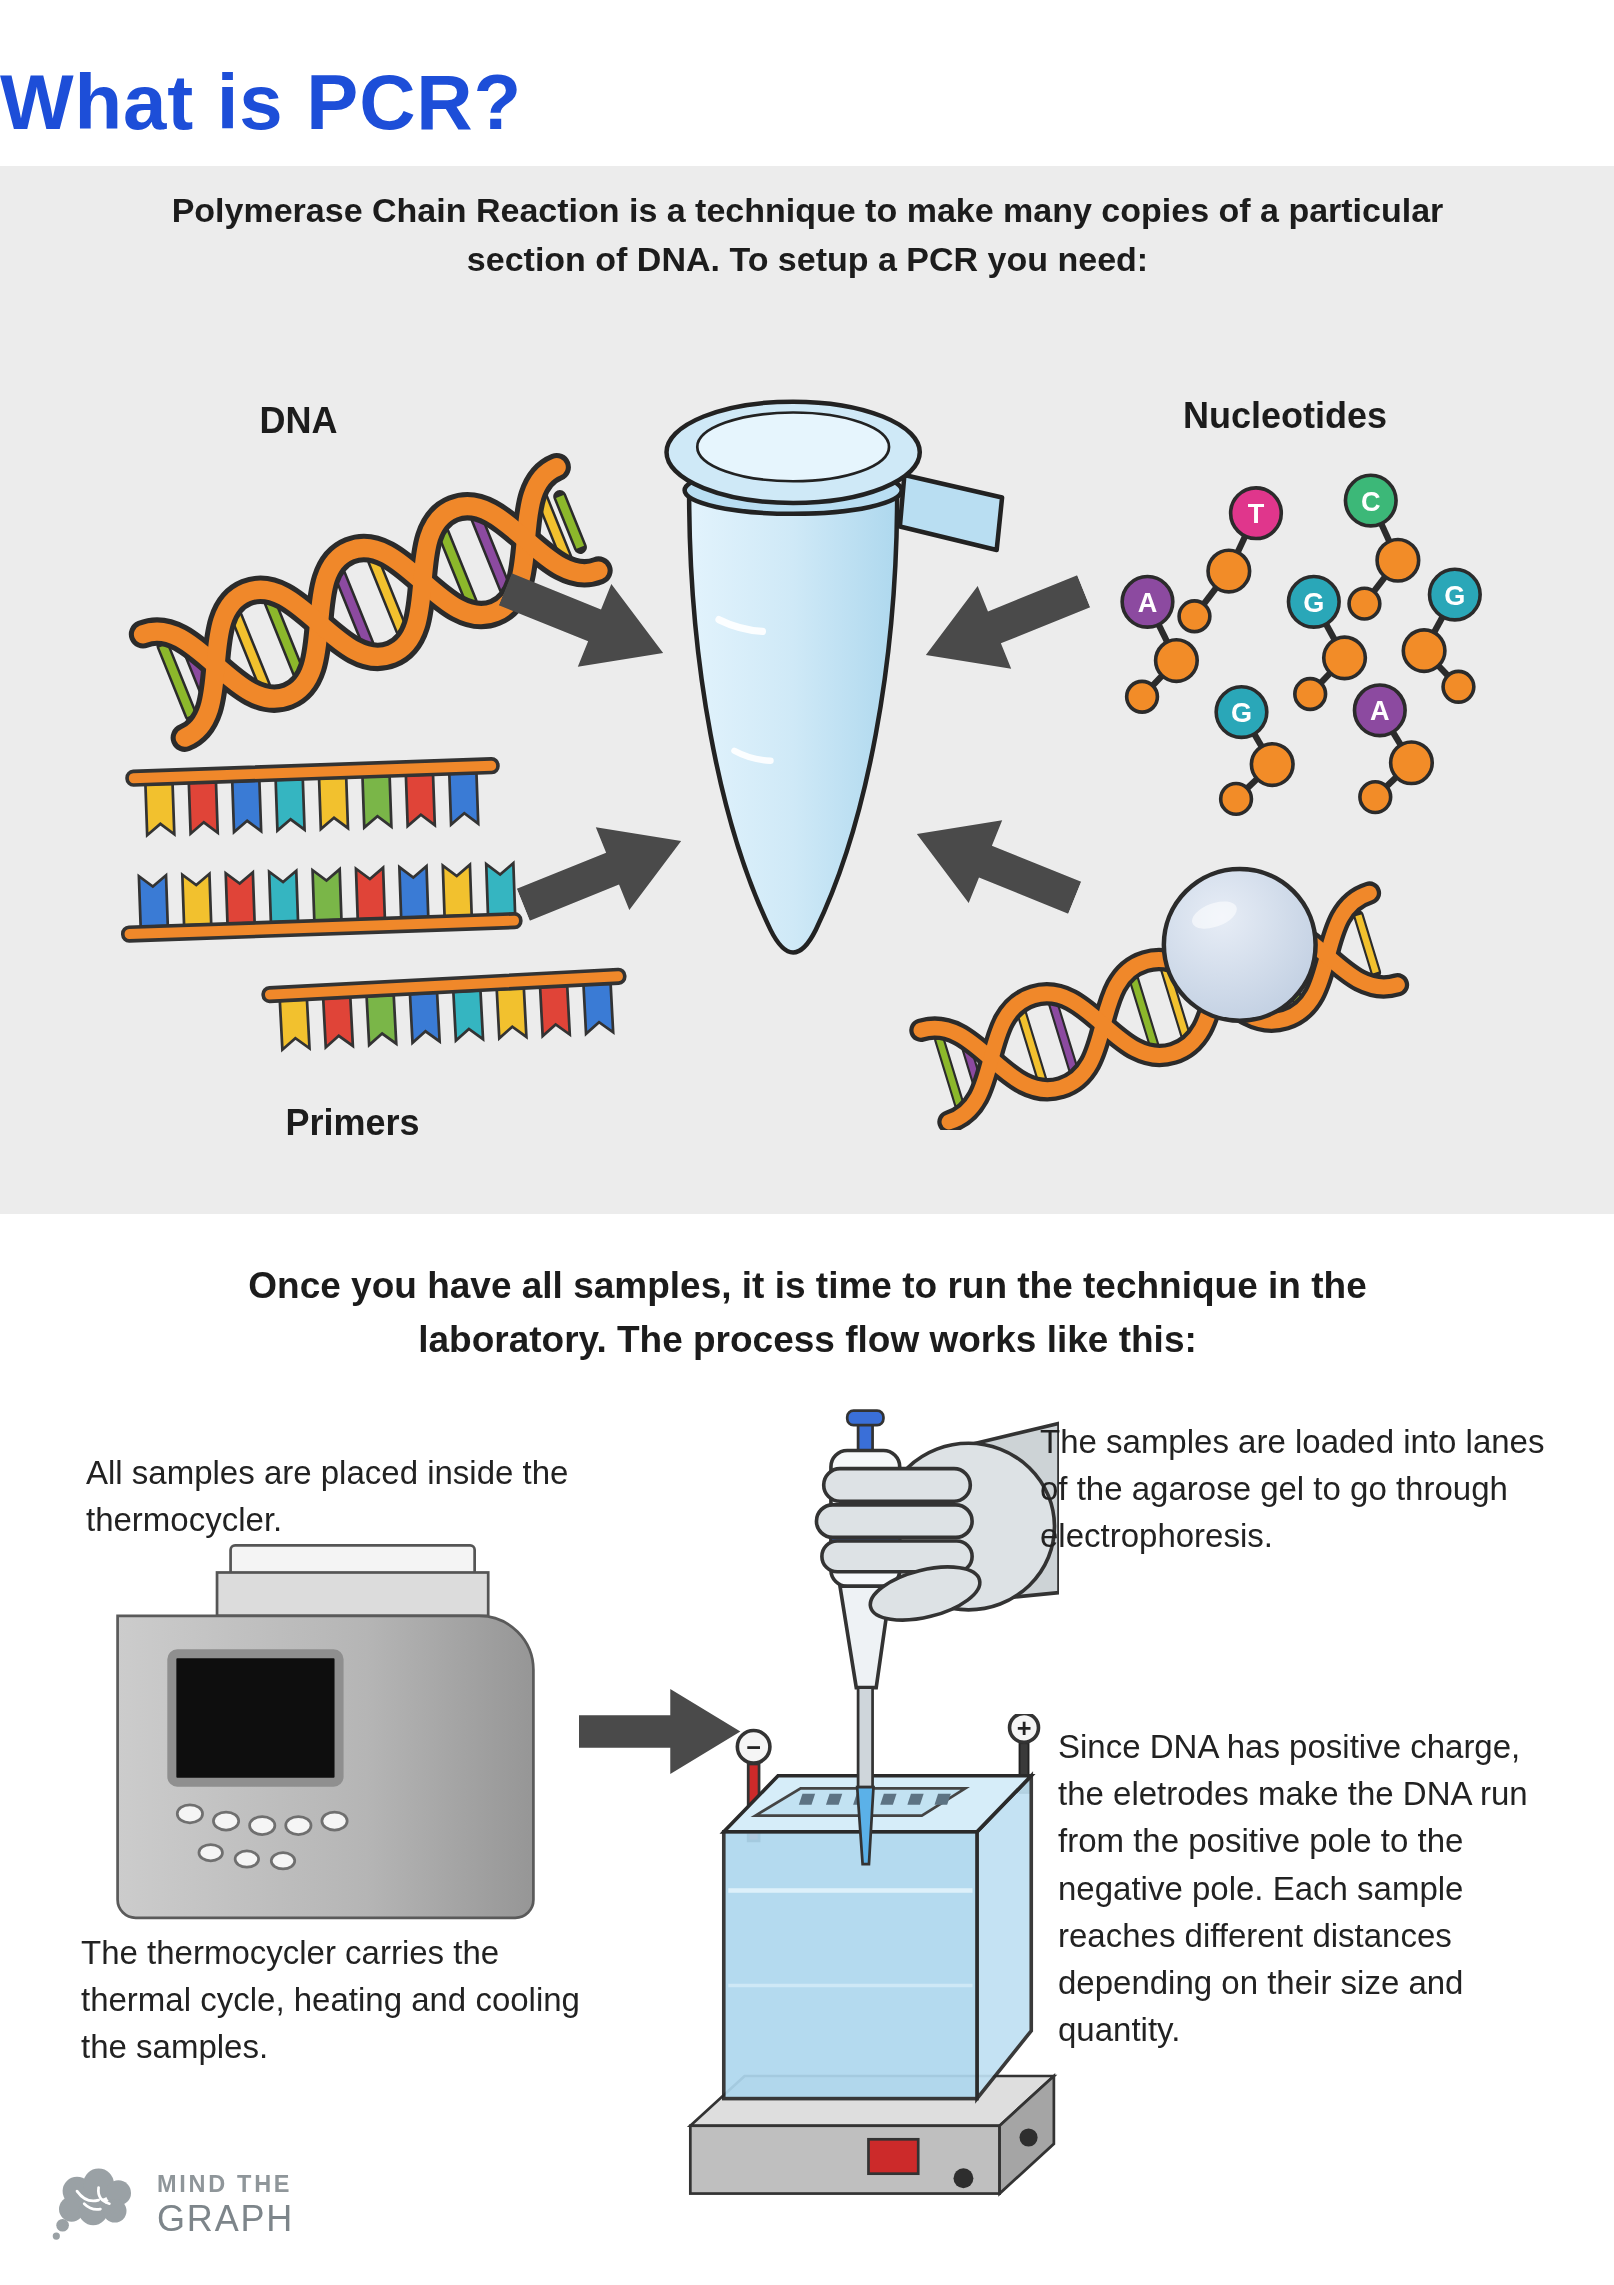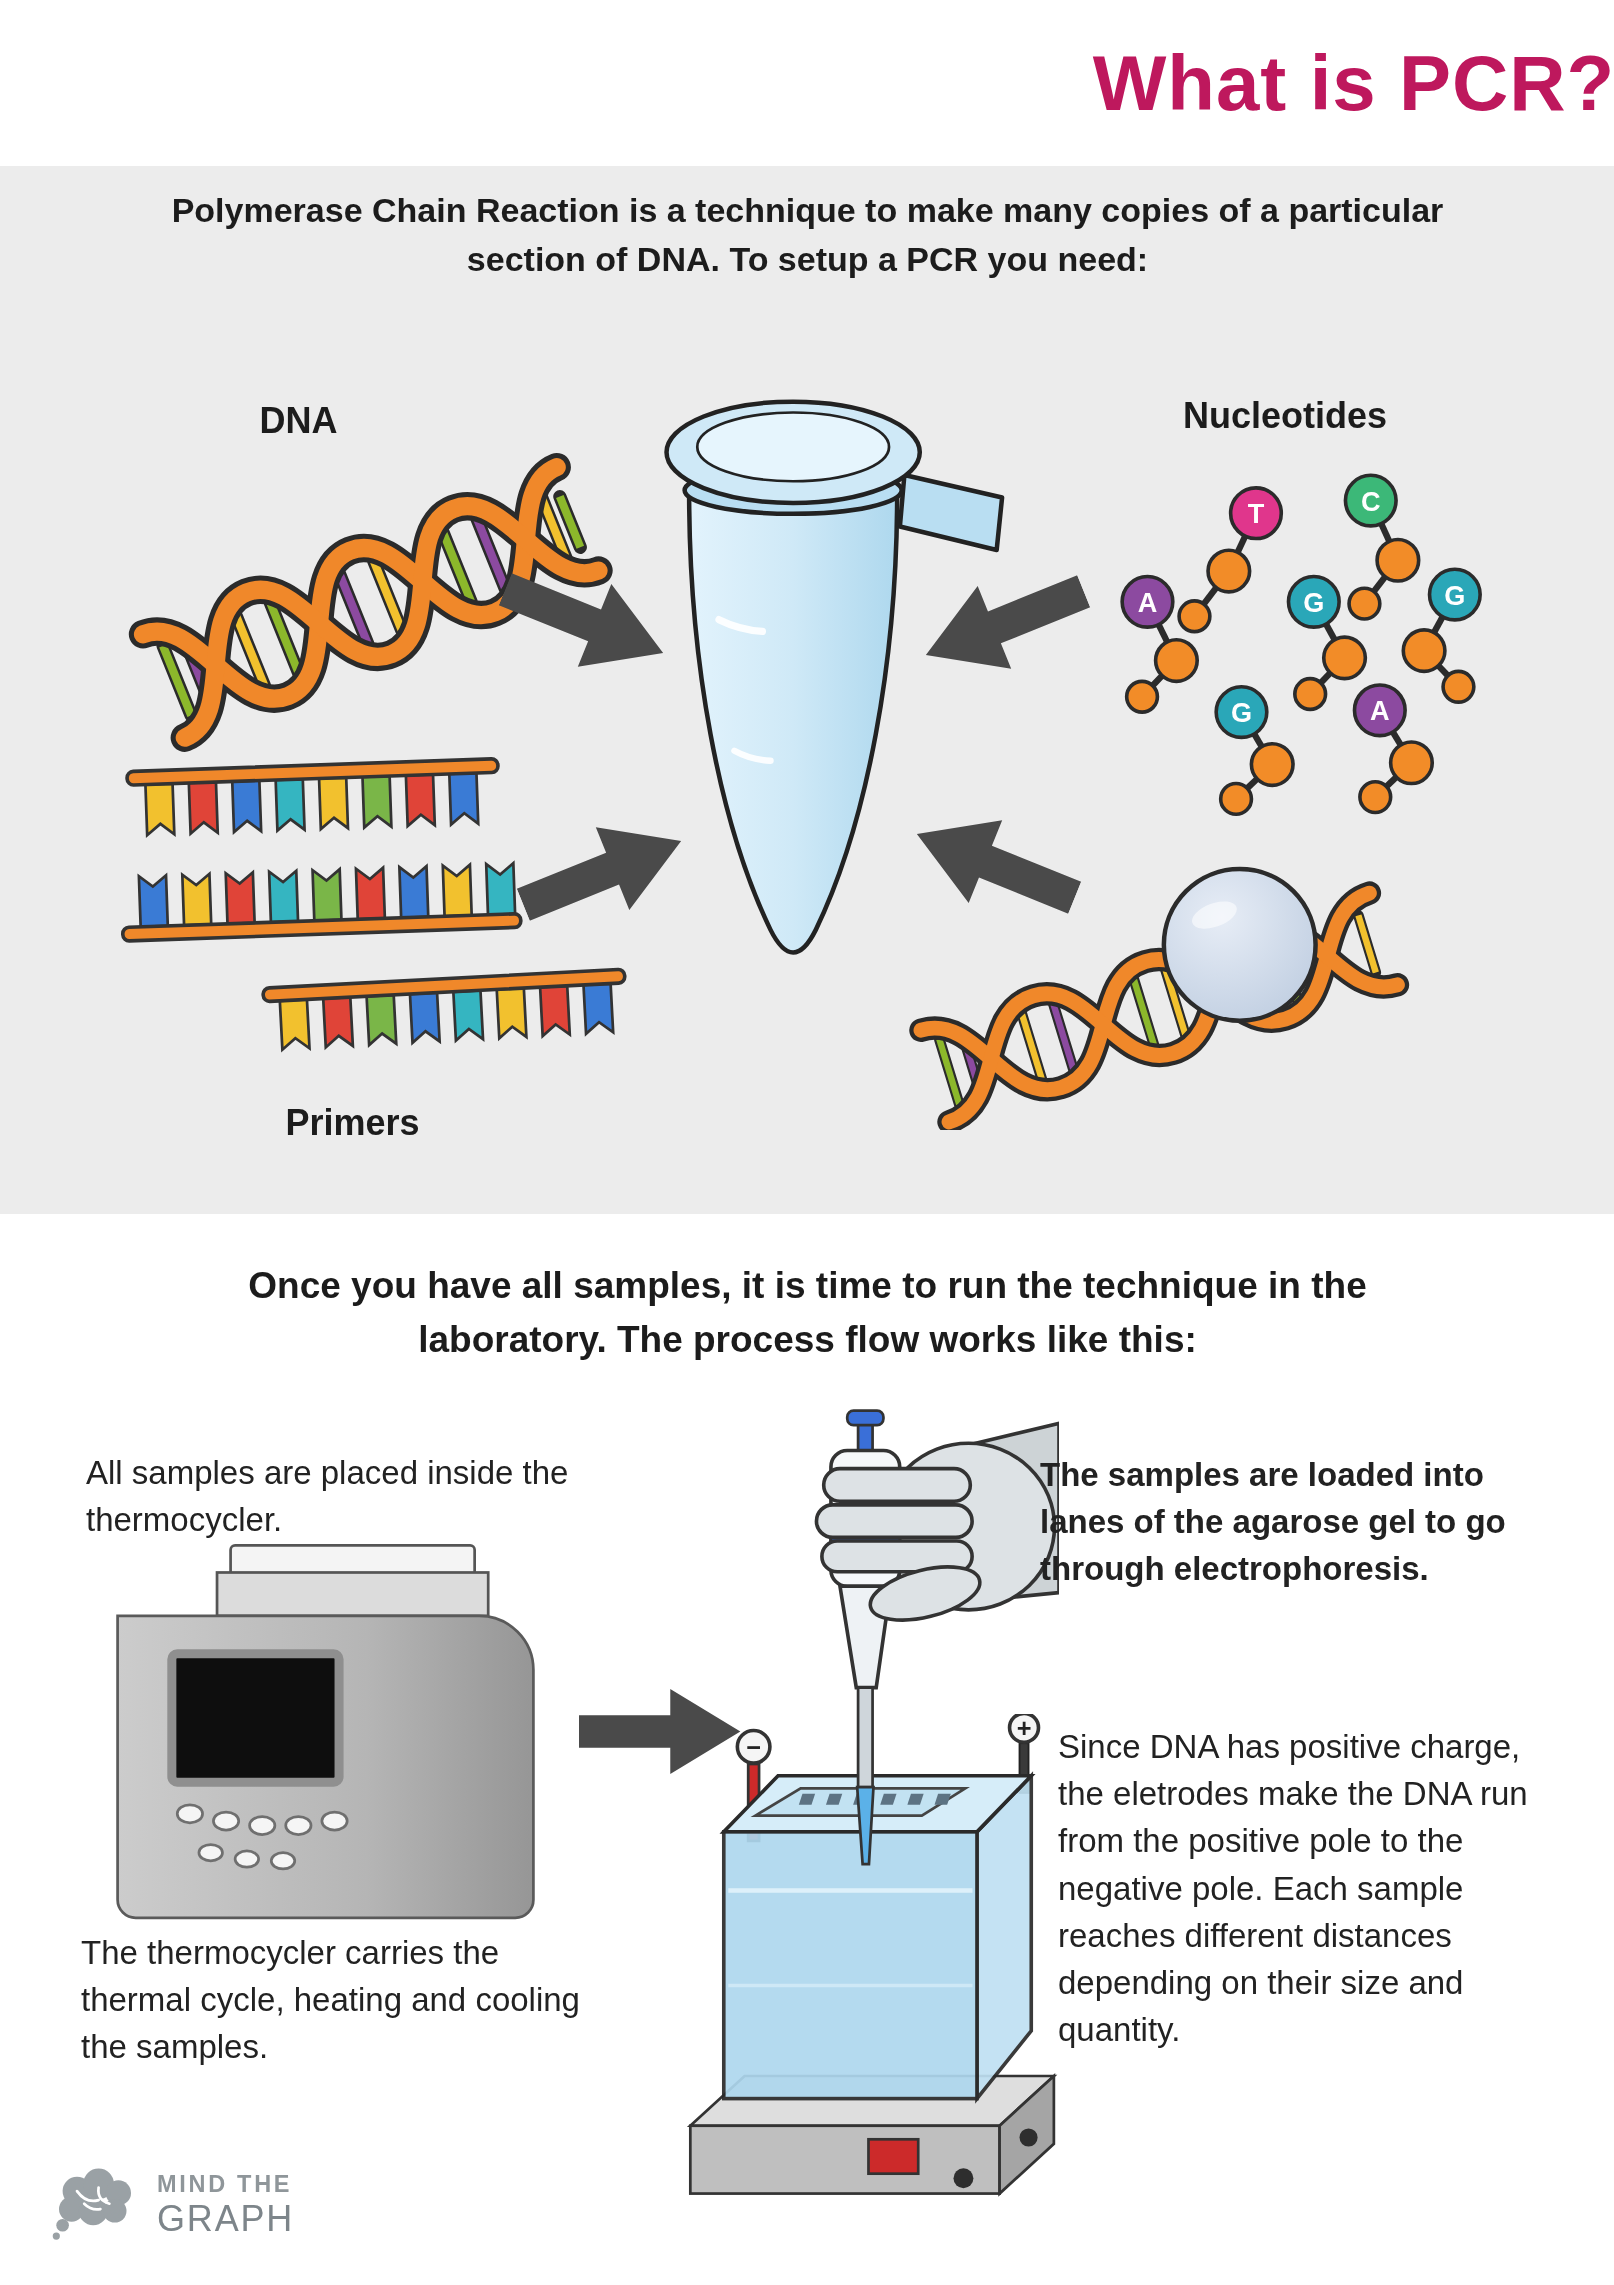--- a/index.html
+++ b/index.html
@@ -1,20 +1,20 @@
 <!DOCTYPE html>
 <html style="font-size:14.5px"><head>
 <meta charset="utf-8">
 <style>
   * { margin:0; padding:0; box-sizing:border-box; }
   body { background:#ffffff; font-family:"Liberation Sans","DejaVu Sans",sans-serif; color:#1f1f1f; }
   #canvas { position:relative; width:1615px; height:2285px; background:#ffffff; overflow:hidden; margin:0 auto; }
   .abs { position:absolute; }
   .band { position:absolute; left:0; width:100%; background:#ececec; }
-  .title { width:100%; text-align:right; font-size:78px; font-weight:bold; letter-spacing:0.9px; color:#be185d; }
+  .title { width:100%; text-align:left; font-size:78px; font-weight:bold; letter-spacing:0.9px; color:#1d4ed8;margin-top:19px; }
   .intro { text-align:center; font-size:34px; font-weight:bold; line-height:1.45; color:#1c1c1c; }
   .lbl { text-align:center; font-size:36px; font-weight:bold; color:#1c1c1c; }
   .para { text-align:left; font-size:33px; line-height:1.43; color:#222222; }
   .stick { stroke:#2b2b2b; stroke-width:7; }
   .phos { fill:#f28c28; stroke:#2b2b2b; stroke-width:4; }
   .baseletter { fill:#ffffff; font-size:30px; font-weight:bold; text-anchor:middle; }
   .strand-o { fill:none; stroke:#2b2b2b; stroke-linecap:round; }
   .strand-f { fill:none; stroke:#f0882a; stroke-linecap:round; }
   .rung-o { stroke:#2b2b2b; stroke-linecap:round; }
   .arrow { fill:#4a4a4a; }
@@ -316,21 +316,21 @@
     </g>
 
     <g fill="#dde2e5" stroke="#333" stroke-width="4">
       <rect x="140" y="68" width="162" height="36" rx="18"></rect>
       <rect x="132" y="108" width="172" height="36" rx="18"></rect>
       <rect x="138" y="148" width="166" height="34" rx="17"></rect>
       <ellipse cx="252" cy="206" rx="62" ry="26" transform="rotate(-14 252 206)"></ellipse>
     </g>
   </svg>
 
-  <div class="abs para" style="left:1040px; top:1451px; width:507px;font-weight:bold;">The samples are loaded into lanes of the agarose gel to go through electrophoresis.</div>
+  <div class="abs para" style="left:1040px; top:1418px; width:507px;">The samples are loaded into lanes of the agarose gel to go through electrophoresis.</div>
 
   <div class="abs para" style="left:81px; top:1929px; width:516px;">The thermocycler carries the thermal cycle, heating and cooling the samples.</div>
 
   <div class="abs para" style="left:1058px; top:1723px; width:488px;">Since DNA has positive charge, the eletrodes make the DNA run from the positive pole to the negative pole. Each sample reaches different distances depending on their size and quantity.</div>
 
   <div class="abs" style="left:50px; top:2164px;">
     <svg width="90" height="83" viewBox="0 0 100 92" style="vertical-align:middle;">
       <g fill="#9aa1a5">
         <circle cx="30" cy="30" r="16"></circle>
         <circle cx="54" cy="22" r="17"></circle>

